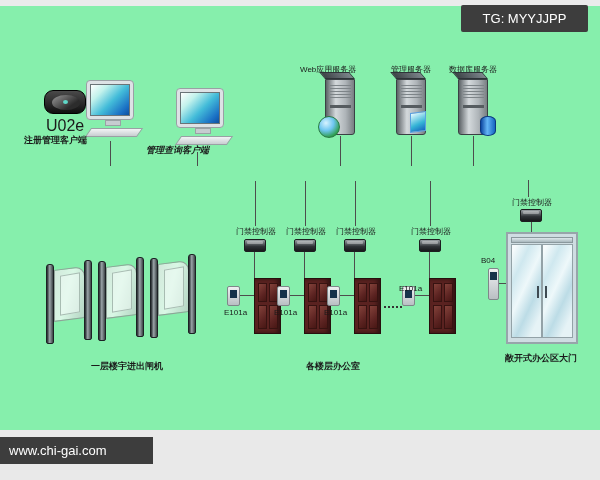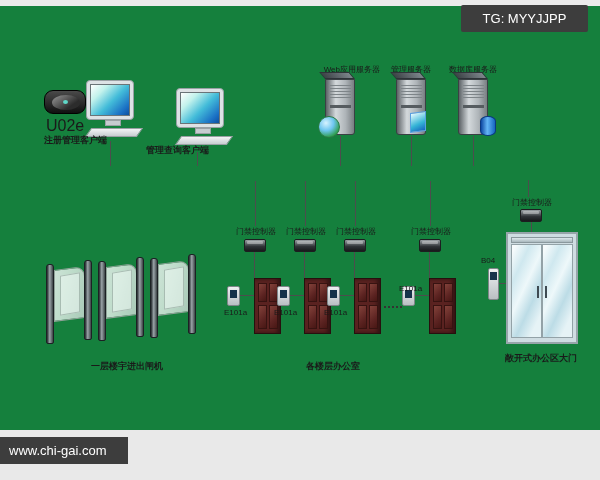--- a/index.html
+++ b/index.html
@@ -1,28 +1,28 @@
 <!DOCTYPE html>
 <html><head>
 <meta charset="utf-8">
 <style>
   * { margin:0; padding:0; box-sizing:border-box; }
   body { font-family:"Liberation Sans", sans-serif; background:#fff; }
-  .canvas { position:relative; width:600px; height:480px; background:#15803d; overflow:hidden; }
+  .canvas { position:relative; width:600px; height:480px; background:#86efac; overflow:hidden; }
   .abs { position:absolute; }
   .strip { position:absolute; left:0; width:600px; background:#ebebeb; }
   .lbl { position:absolute; color:#1a1a1a; font-size:9px; }
   .lbl.small { font-size:8px; }
   .lbl.cap { font-size:9px; font-weight:bold; }
   .vline { position:absolute; width:1px; background:#4d4d4d; }
   .hline { position:absolute; height:1px; background:#4d4d4d; }
 
   .tag { position:absolute; left:461px; top:5px; width:127px; height:27px; background:#3d3d3d;
          color:#fff; font-size:13px; line-height:27px; text-align:center; border-radius:2px; }
-  .wm  { position:absolute; left:0; top:437px; width:128px; height:27px; background:#3d3d3d;
+  .wm  { position:absolute; left:0; top:437px; width:153px; height:27px; background:#3d3d3d;
          color:#fff; font-size:13px; line-height:27px; padding-left:9px; }
 
   
   .monitor { position:absolute; width:54px; height:60px; }
   .mon-body { width:48px; height:40px; background:#dde2e5; border:1px solid #99a0a4; border-radius:4px; padding:3px; }
   .mon-screen { width:100%; height:100%; border:1px solid #6a7478;
     background:linear-gradient(135deg,#ffffff 0%,#c2f2ec 25%,#43bcd9 55%,#1a6fc4 85%,#0d4f9e 100%); }
   .mon-stand { width:16px; height:6px; background:#c6ccd0; border:1px solid #9aa1a5; margin:0 auto; }
   .mon-kbd { width:52px; height:9px; background:linear-gradient(#f2f4f5,#c8cdd1); border:1px solid #9aa0a4;
     transform:skewX(-35deg); margin-left:2px; margin-top:2px; }
@@ -113,32 +113,32 @@
   </div>
   <div class="lbl" style="left:46px;top:117px;font-size:16px;">U02e</div>
 
   <div class="monitor" style="left:86px;top:80px;">
     <div class="mon-body">
       <div class="mon-screen"></div>
     </div>
     <div class="mon-stand"></div>
     <div class="mon-kbd"></div>
   </div>
-  <div class="lbl cap" style="left:44px;top:134px;width:90px;">注册管理客户端</div>
+  <div class="lbl cap" style="left:24px;top:134px;width:90px;">注册管理客户端</div>
 
   <div class="monitor" style="left:176px;top:88px;">
     <div class="mon-body">
       <div class="mon-screen"></div>
     </div>
     <div class="mon-stand"></div>
     <div class="mon-kbd"></div>
   </div>
-  <div class="lbl cap" style="left:146px;top:144px;width:90px;">管理查询客户端</div>
-
-  <div class="lbl small" style="left:300px;top:64px;width:80px;text-align:right;">Web应用服务器</div>
+  <div class="lbl cap" style="left:146px;top:144px;width:90px;font-style:italic;">管理查询客户端</div>
+
+  <div class="lbl small" style="left:300px;top:64px;width:80px;text-align:left;">Web应用服务器</div>
   <div class="server" style="left:325px;top:72px;">
     <div class="srv-top"></div>
     <div class="srv-body">
       <div class="srv-vents"></div>
       <div class="srv-slot"></div>
     </div>
     <div class="globe" style="left:-7px;top:44px;"></div>
   </div>
 
   <div class="lbl small" style="left:381px;top:64px;width:60px;text-align:center;">管理服务器</div>

